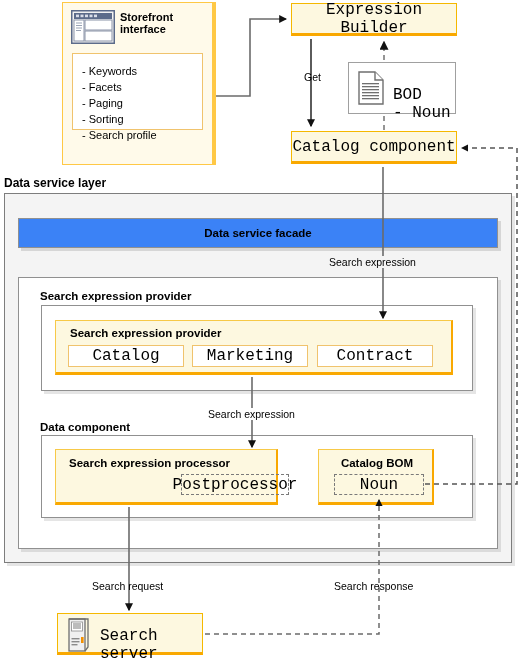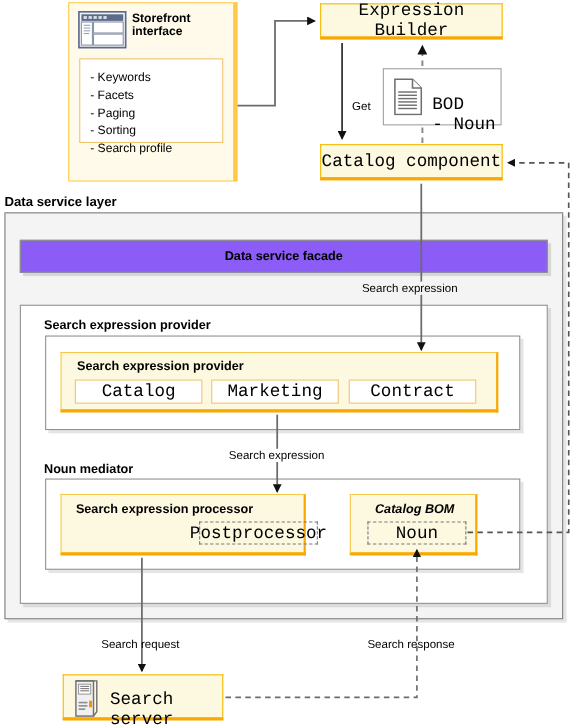--- a/index.html
+++ b/index.html
@@ -36,21 +36,21 @@
     background:#f4f4f4;border:1px solid #7d7d7d;
     box-shadow:3px 3px 0 rgba(0,0,0,0.10);
     box-sizing:border-box;
   }
   .gpanel-in{
     background:#ffffff;border:1px solid #909090;
     box-shadow:3px 3px 0 rgba(0,0,0,0.10);
     box-sizing:border-box;
   }
   .facade{
-    background:#8b5cf6;border:1px solid #909090;
+    background:#3b82f6;border:1px solid #909090;
     box-shadow:3px 3px 0 rgba(0,0,0,0.12);
     box-sizing:border-box;
   }
 
   .lbl{position:absolute;font-size:11px;color:#000;white-space:nowrap;}
   .lbl-bold{font-weight:bold;}
   .ctr{display:flex;align-items:center;justify-content:center;text-align:center;}
   .title-sm{font-size:11px;font-weight:bold;color:#000;}
   .t12{font-size:16px;font-family:Liberation Mono, monospace;}
   .t12b{font-size:11.5px;font-weight:bold;}
@@ -162,33 +162,33 @@
   <div class="abs wbox ctr" style="left:68px;top:345px;width:116px;height:22px;">
     <span class="t12">Catalog</span>
   </div>
   <div class="abs wbox ctr" style="left:192px;top:345px;width:116px;height:22px;">
     <span class="t12">Marketing</span>
   </div>
   <div class="abs wbox ctr" style="left:317px;top:345px;width:116px;height:22px;">
     <span class="t12">Contract</span>
   </div>
 
-  <div class="abs lbl lbl-bold" style="left:40px;top:421px;font-size:11.5px;">Noun mediator</div>
+  <div class="abs lbl lbl-bold" style="left:40px;top:421px;font-size:11.5px;">Data component</div>
 
   <div class="abs gpanel-in" style="left:41px;top:435px;width:432px;height:83px;"></div>
 
   <div class="abs ybox-soft" style="left:55px;top:449px;width:223px;height:56px;padding-left:41px;">
     <div class="abs t12b" style="left:13px;top:7px;">Search expression processor</div>
   </div>
   <div class="abs dashbox ctr" style="left:181px;top:474px;width:108px;height:21px;">
     <span class="t12">Postprocessor</span>
   </div>
 
   <div class="abs ybox-soft" style="left:318px;top:449px;width:116px;height:56px;">
-    <div class="abs t12b ctr" style="left:0;top:7px;width:116px;font-style:italic;">Catalog BOM</div>
+    <div class="abs t12b ctr" style="left:0;top:7px;width:116px;">Catalog BOM</div>
   </div>
   <div class="abs dashbox ctr" style="left:334px;top:474px;width:90px;height:21px;">
     <span class="t12">Noun</span>
   </div>
 
   <div class="abs ybox" style="left:57px;top:613px;width:146px;height:42px;">
     <div class="abs" style="left:10px;top:4px;width:22px;height:34px;">
       <svg class="icon-srv" viewBox="0 0 22 34">
         <rect x="1" y="1" width="16" height="32" fill="#f0f0f0" stroke="#6f6f6f" stroke-width="1.3"></rect>
         <path d="M1 1 L20 1 L20 29 L17 33" fill="none" stroke="#6f6f6f" stroke-width="1.3"></path>
@@ -229,19 +229,19 @@
 
     <path d="M 252 377 L 252 447" fill="none" stroke="#6b6b6b" stroke-width="1.6" marker-end="url(#arrow)"></path>
 
     <path d="M 129 507 L 129 610" fill="none" stroke="#6b6b6b" stroke-width="1.6" marker-end="url(#arrow)"></path>
 
     <path d="M 205 634 L 379 634 L 379 500" fill="none" stroke="#6b6b6b" stroke-width="1.5" stroke-dasharray="5,4" marker-end="url(#arrow)"></path>
 
     <path d="M 425 484 L 517 484 L 517 148 L 462 148" fill="none" stroke="#555555" stroke-width="1.5" stroke-dasharray="5,4" marker-end="url(#arrow)"></path>
   </svg>
 
-  <div class="edge-label" style="left:304px;top:91px;margin-left:16px;">Get</div>
+  <div class="edge-label" style="left:304px;top:71px;">Get</div>
   <div class="edge-label" style="left:327px;top:256px;background:#f4f4f4;padding:0 2px;">Search expression</div>
   <div class="edge-label" style="left:206px;top:408px;background:#ffffff;padding:0 2px;">Search expression</div>
   <div class="edge-label" style="left:92px;top:580px;">Search request</div>
   <div class="edge-label" style="left:334px;top:580px;">Search response</div>
 
 </div>
 
 </body></html>

